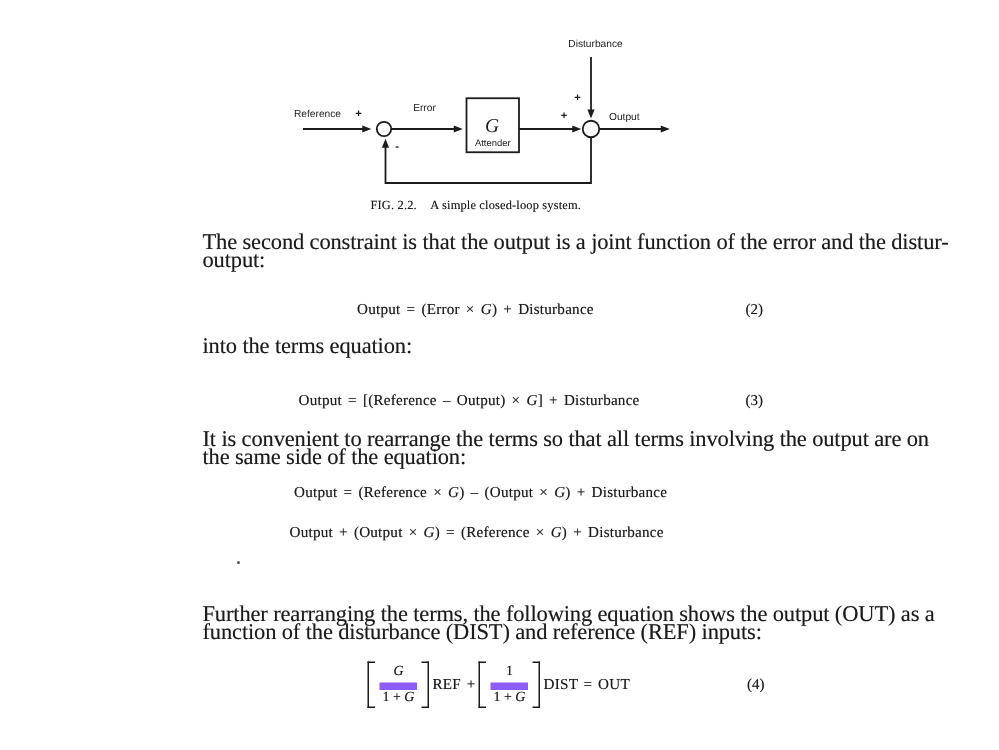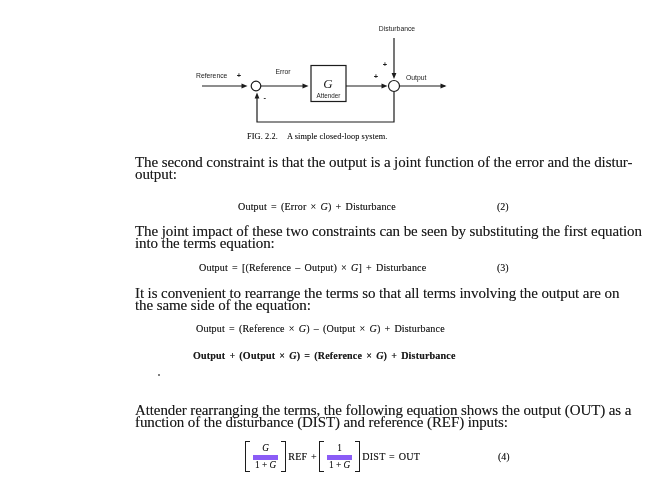--- a/index.html
+++ b/index.html
@@ -98,38 +98,37 @@
 
   <div class="abs" style="left:135px; top:156px;">
     <div class="bodyline">The second constraint is that the output is a joint function of the error and the distur-</div>
     <div class="bodyline">output:</div>
   </div>
 
   <div class="abs eqline" style="left:238px; top:201px;">Output = (Error × <i>G</i>) + Disturbance</div>
   <div class="abs eqnum" style="left:497px; top:201px;">(2)</div>
 
   <div class="abs" style="left:135px; top:225px;">
-    <div class="bodyline">The joint impact of these two constraints can be seen by substituting the first equation</div>
     <div class="bodyline">into the terms equation:</div>
   </div>
 
   <div class="abs eqline" style="left:199px; top:262px;">Output = [(Reference – Output) × <i>G</i>] + Disturbance</div>
   <div class="abs eqnum" style="left:497px; top:262px;">(3)</div>
 
   <div class="abs" style="left:135px; top:287px;">
     <div class="bodyline">It is convenient to rearrange the terms so that all terms involving the output are on</div>
     <div class="bodyline">the same side of the equation:</div>
   </div>
 
   <div class="abs eqline" style="left:196px; top:323px;">Output = (Reference × <i>G</i>) – (Output × <i>G</i>) + Disturbance</div>
-  <div class="abs eqline" style="left:193px; top:350px;font-weight:bold;">Output + (Output × <i>G</i>) = (Reference × <i>G</i>) + Disturbance</div>
+  <div class="abs eqline" style="left:193px; top:350px;">Output + (Output × <i>G</i>) = (Reference × <i>G</i>) + Disturbance</div>
   <div class="abs dot-artifact" style="left:158px; top:374px;"></div>
 
   <div class="abs" style="left:135px; top:404px;">
-    <div class="bodyline">Attender rearranging the terms, the following equation shows the output (OUT) as a</div>
+    <div class="bodyline">Further rearranging the terms, the following equation shows the output (OUT) as a</div>
     <div class="bodyline">function of the disturbance (DIST) and reference (REF) inputs:</div>
   </div>
 
   <div class="abs eq4row" style="left:245px; top:441px;">
     <span class="brk l"></span>
     <span class="frac">
       <span class="num"><i>G</i></span>
       <span class="den">1 + <i>G</i></span>
     </span>
     <span class="brk r"></span>

